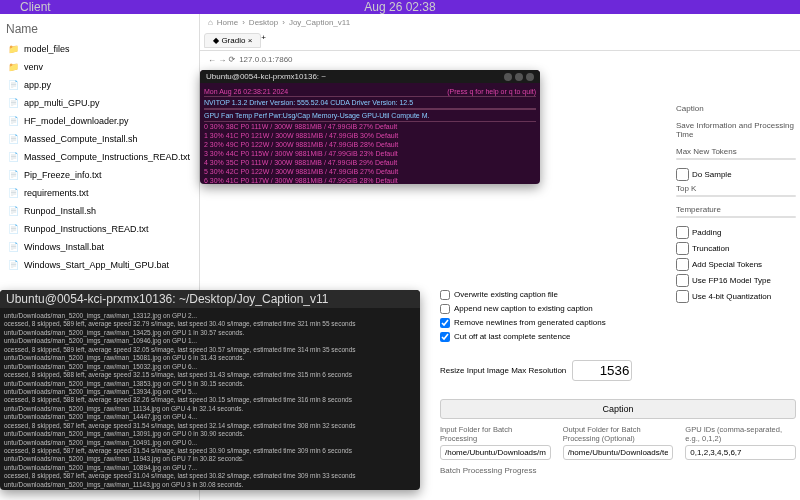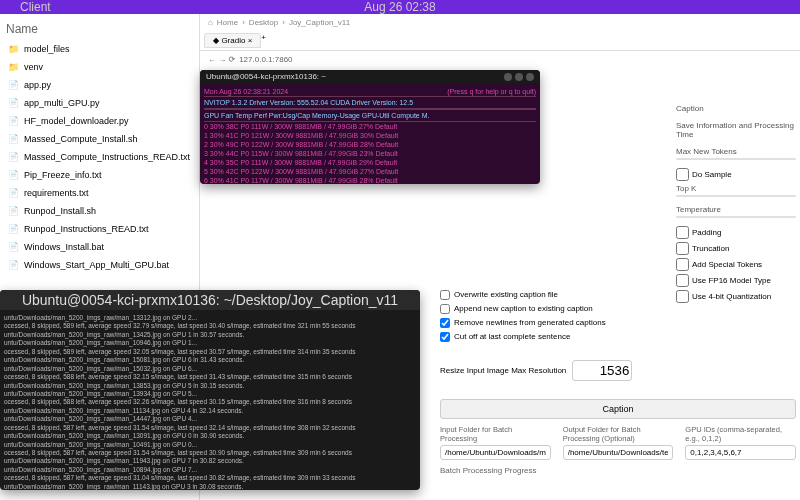--- a/index.html
+++ b/index.html
@@ -30,21 +30,21 @@
 .nvtop{position:absolute;left:200px;top:70px;width:340px;height:114px;background:#2d0a2d;border-radius:4px;box-shadow:0 4px 12px rgba(0,0,0,0.4);z-index:5;font-family:monospace;font-size:7px;color:#c9a;overflow:hidden}
 .nvtop-title{background:#1a1a1a;color:#ddd;padding:2px 6px;display:flex;justify-content:space-between;align-items:center;font-family:sans-serif;font-size:8px}
 .nvtop-title .wbtns{display:flex;gap:3px}
 .wbtn{width:8px;height:8px;border-radius:50%;background:#555}
 .nvtop-body{padding:4px}
 .nvrow{display:flex;gap:6px;padding:1px 0;color:#d4a}
 .nvhead{color:#8cf;border-top:1px solid #635;border-bottom:1px solid #635;padding:2px 0}
 .nvfoot{color:#5f5;margin-top:2px}
 
 .bterm{position:absolute;left:0;top:290px;width:420px;height:200px;background:#1a1a1a;border-radius:4px;box-shadow:0 4px 12px rgba(0,0,0,0.4);z-index:4;font-family:monospace;font-size:6.5px;color:#bbb;overflow:hidden}
-.bterm-title{background:#2a2a2a;color:#ddd;padding:2px 6px;display:flex;justify-content:center;font-family:sans-serif;font-size:14px}
+.bterm-title{background:#2a2a2a;color:#ddd;padding:2px 6px;display:flex;justify-content:flex-start;font-family:sans-serif;font-size:12px}
 .bterm-body{padding:4px;line-height:1.3}
 
 .lowerform{position:absolute;left:440px;top:290px;right:4px;font-size:8px}
 .chkline{display:flex;gap:4px;margin-bottom:4px}
 .chkline input{width:10px;height:10px}
 .frow{display:flex;gap:12px;margin-top:6px}
 .fcol{flex:1}
 .fcol label{color:#666;display:block;margin-bottom:2px;font-size:7.5px}
 .fcol input{width:100%;border:1px solid #ccc;border-radius:3px;padding:2px 4px;font-size:8px}
 .resizerow{display:flex;align-items:center;gap:6px;margin:18px 0}

